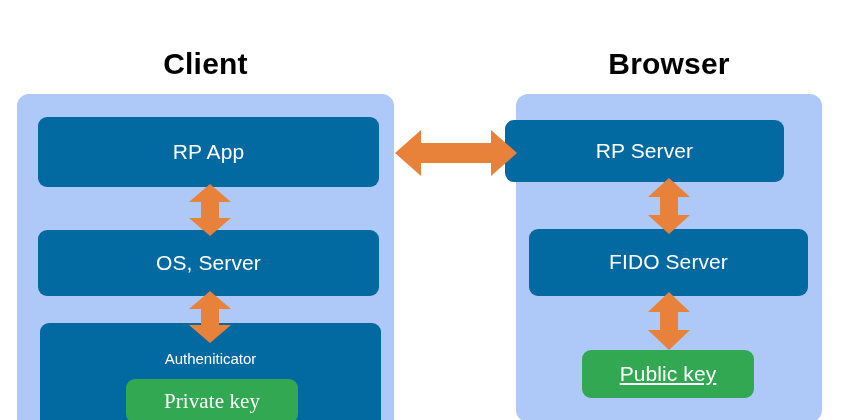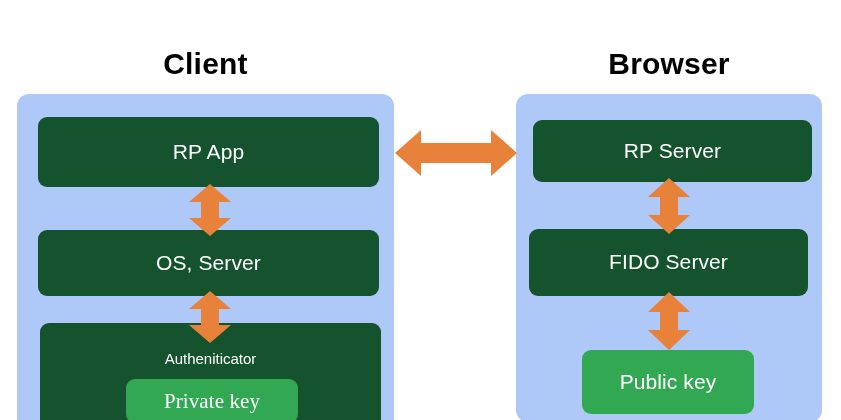--- a/index.html
+++ b/index.html
@@ -44,21 +44,21 @@
     position: absolute;
     background: #aec8f7;
     border-radius: 12px;
   }
   #panel-client { left: 17px;  top: 62px; width: 377px; height: 348px; }
   #panel-server { left: 516px; top: 62px; width: 306px; height: 328px; }
 
   
   .box {
     position: absolute;
-    background: #14532d;
+    background: #0369a1;
     border-radius: 9px;
     display: flex;
     flex-direction: column;
     align-items: center;
     justify-content: center;
     color: #ffffff;
     text-align: center;
     box-sizing: border-box;
   }
   .box .primary {
@@ -82,41 +82,41 @@
     white-space: nowrap;
   }
 
   
   #box-rp-app        { left: 38px; top: 85px;  width: 341px; height: 70px; }
   #box-os-browser    { left: 38px; top: 198px; width: 341px; height: 66px; }
   #box-authenticator { left: 40px; top: 291px; width: 341px; height: 112px;
                        justify-content: flex-start; padding-top: 28px; }
 
   
-  #box-rp-server   { left: 533px; top: 88px;  width: 279px; height: 62px; }
+  #box-rp-server   { left: 505px; top: 88px;  width: 279px; height: 62px; }
   #box-fido-server { left: 529px; top: 197px; width: 279px; height: 67px; justify-content: center; }
 
   
   .chip {
     position: absolute;
     background: #34a853;
     background: #33a852;
     border-radius: 9px;
     display: flex;
     align-items: center;
     justify-content: center;
     color: #ffffff;
     font-size: 21px;
     font-weight: 400;
     letter-spacing: 0.1px;
     white-space: nowrap;
     box-sizing: border-box;
   }
   #chip-private-key { left: 126px; top: 347px; width: 172px; height: 44px; font-family: Liberation Serif, serif; }
-  #chip-public-key  { left: 582px; top: 318px; width: 172px; height: 64px; }
+  #chip-public-key  { left: 582px; top: 318px; width: 172px; height: 48px; text-decoration: underline; }
 
   
   .arrow {
     position: absolute;
   }
   .arrow svg { display: block; overflow: visible; }
 
   #arrow-client-server { left: 395px; top: 98px;  width: 122px; height: 46px; }
   #arrow-rpapp-os      { left: 189px; top: 152px; width: 42px;  height: 52px; }
   #arrow-os-auth       { left: 189px; top: 259px; width: 42px;  height: 52px; }

